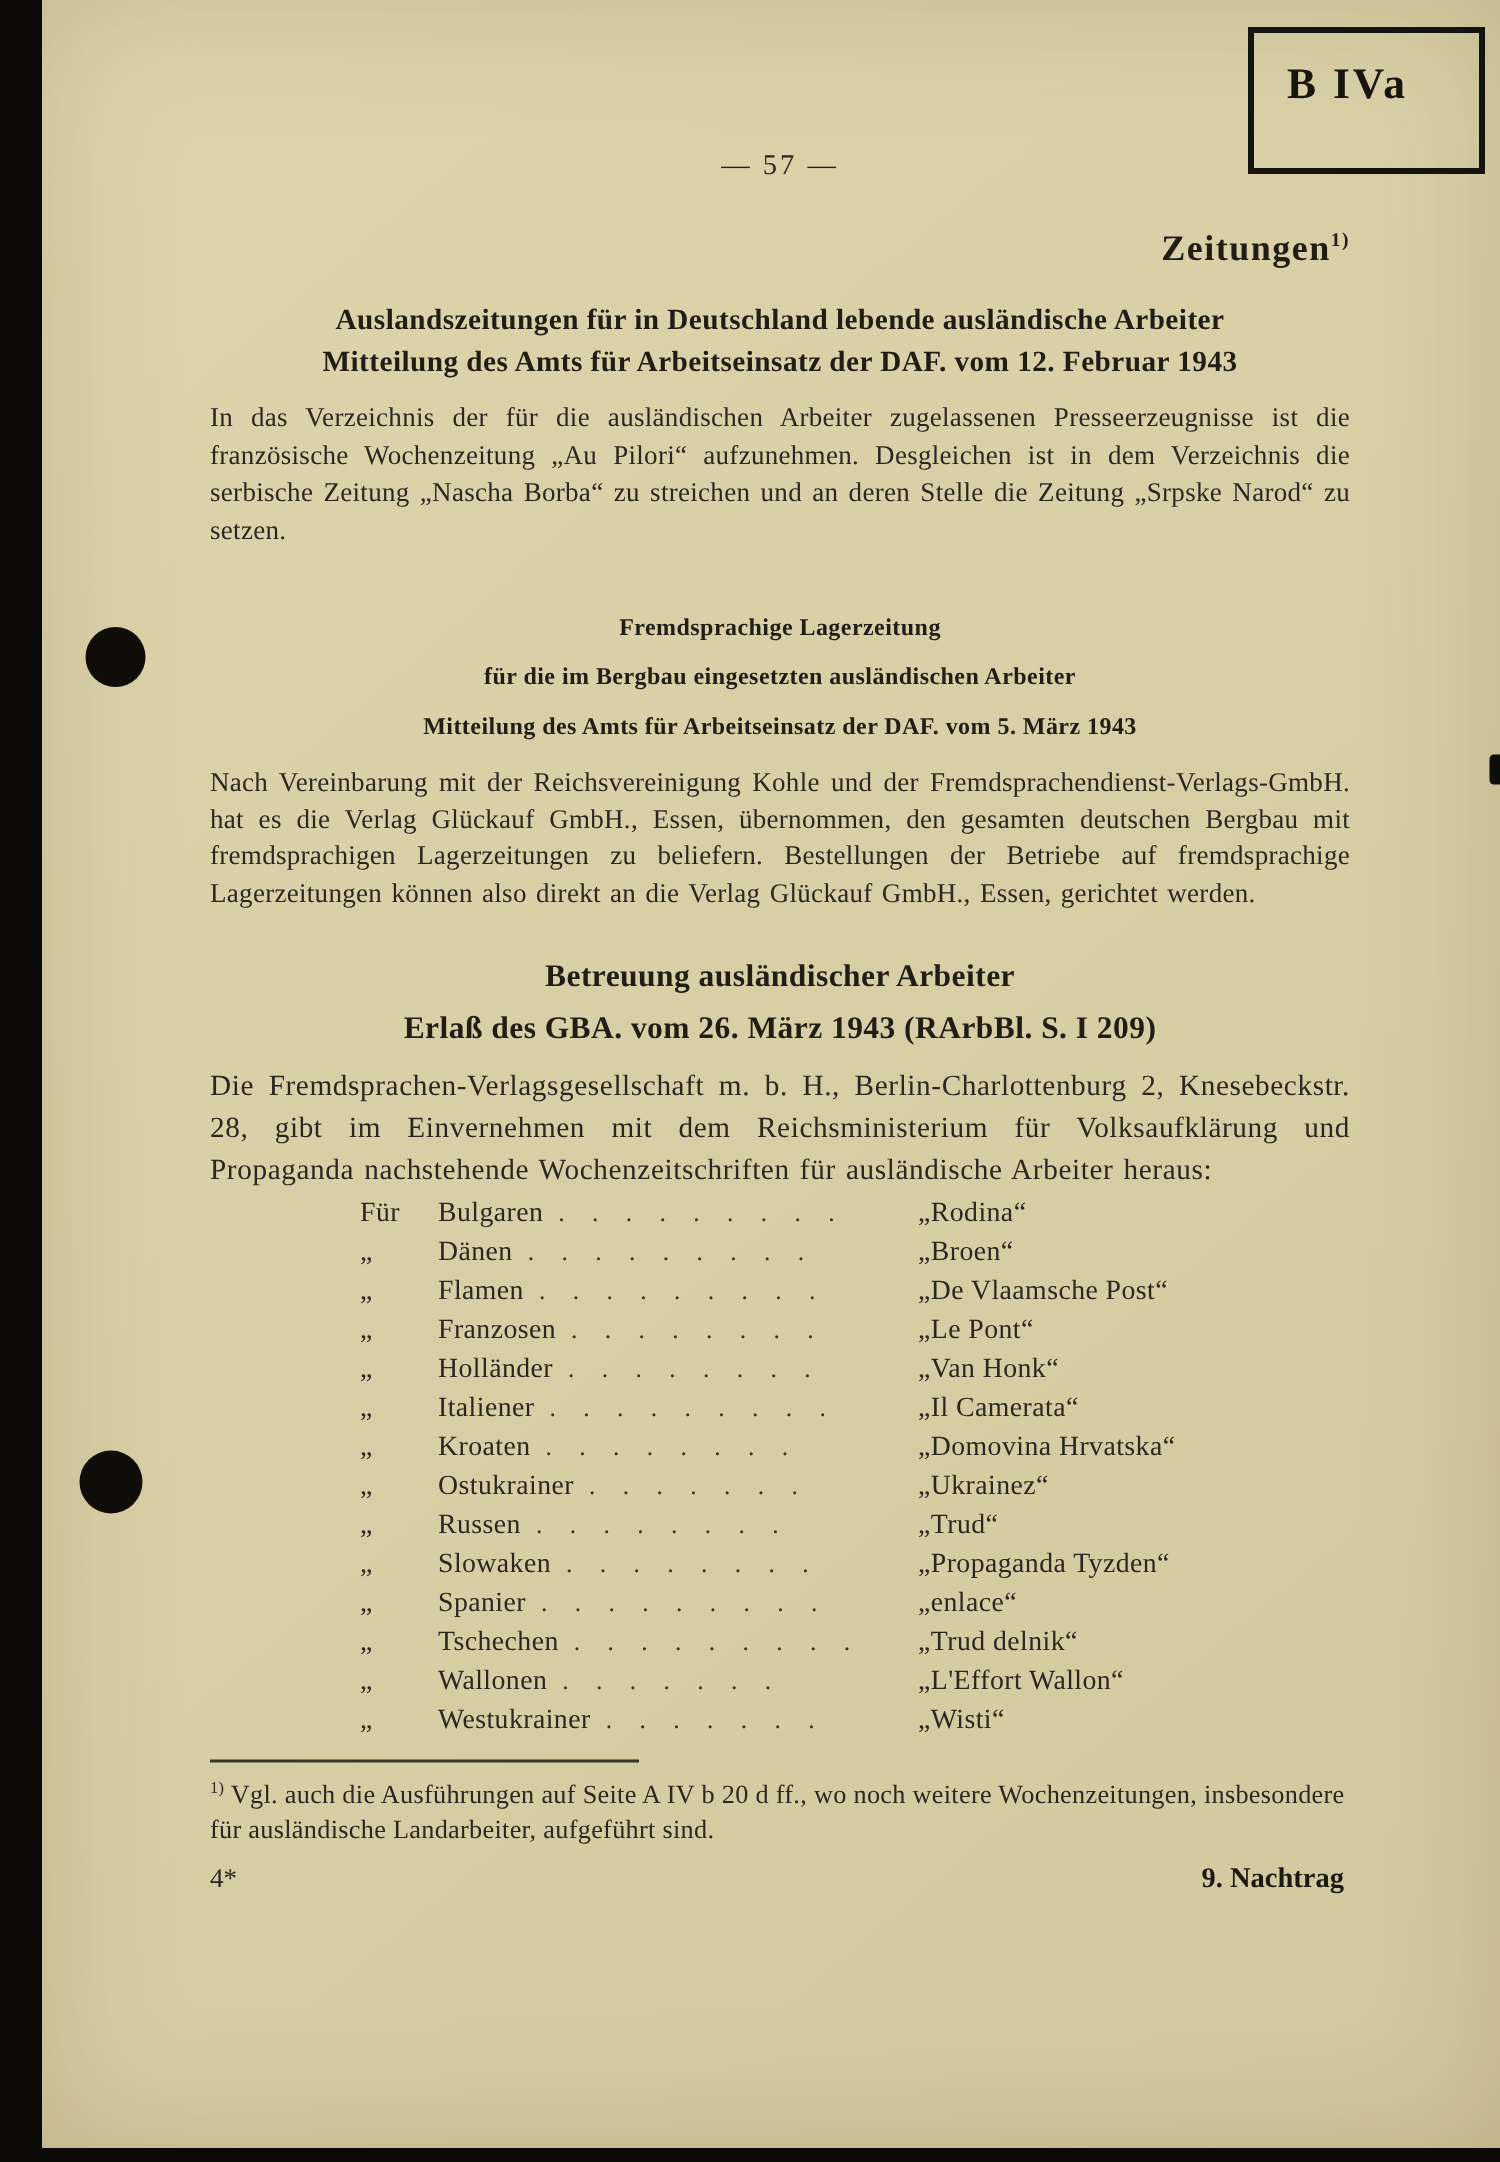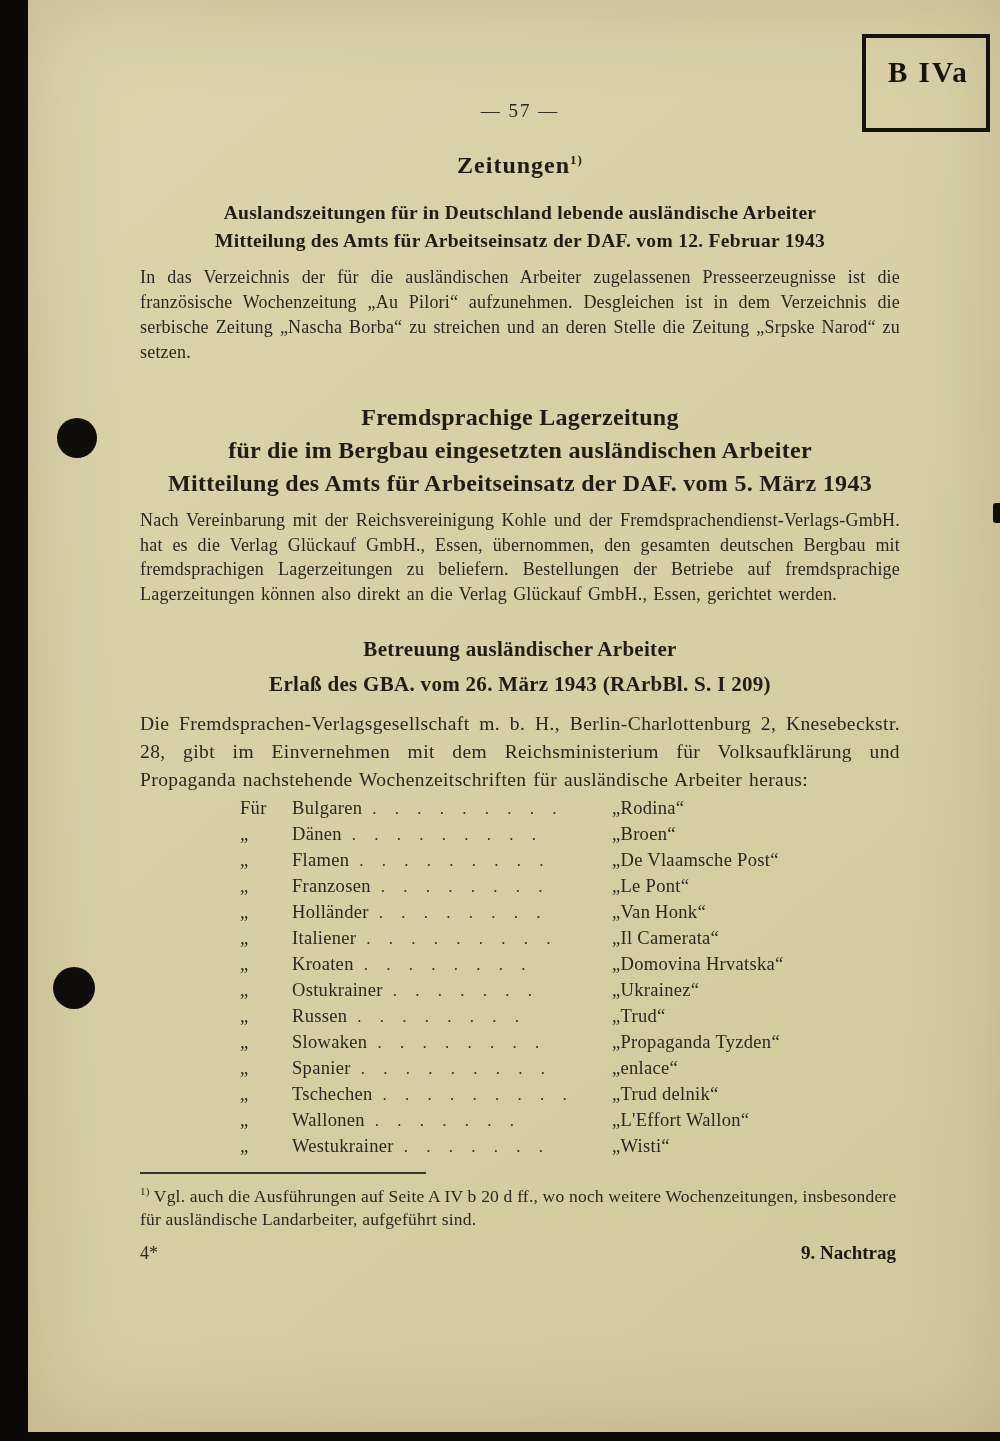--- a/index.html
+++ b/index.html
@@ -12,22 +12,22 @@
   }
   .paper {
     position: absolute;
     left: 28px; top: 0; right: 0; bottom: 9px;
     background: linear-gradient(140deg, #ddd4ad 0%, #d8cfa6 45%, #d2c89d 100%);
     box-shadow: inset 0 0 90px rgba(110, 92, 52, 0.22);
     color: #2b2720;
   }
   .corner-box {
     position: absolute;
-    top: 34px; right: 10px;
-    width: 128px; height: 98px;
+    top: 18px; right: 10px;
+    width: 158px; height: 98px;
     border: 4px solid #15130f;
   }
   .corner-box .corner-label {
     margin: 18px 0 0 22px;
     font-size: 29px;
     font-weight: bold;
     letter-spacing: 2px;
     color: #17140e;
   }
   .content {
@@ -35,35 +35,35 @@
     padding: 0 100px 0 112px;
   }
   .page-number {
     margin-top: 100px;
     text-align: center;
     font-size: 19px;
     letter-spacing: 2px;
   }
   .doc-title {
     margin-top: 30px;
-    text-align: center;
+    text-align: right;
     font-size: 24px;
     font-weight: bold;
     letter-spacing: 1px;
     color: #211d15;
   }
   .doc-title sup { font-size: 13px; }
   .sec-head {
     text-align: center;
     font-weight: bold;
     color: #211d15;
     letter-spacing: 0.3px;
   }
   .sec-head.s1 { margin-top: 20px; font-size: 19.5px; line-height: 28px; }
-  .sec-head.s2 { margin-top: 36px; font-size: 24px;   line-height: 33px; }
+  .sec-head.s2 { margin-top: 36px; font-size: 16px;   line-height: 33px; }
   .sec-head.s3 { margin-top: 26px; font-size: 21px;   line-height: 35px; }
   .body-text {
     margin-top: 10px;
     font-size: 18px;
     line-height: 25px;
     text-align: justify;
     letter-spacing: 0.2px;
     word-spacing: 1.5px;
   }
   .body-text.para2 { margin-top: 8px; line-height: 24.5px; }

